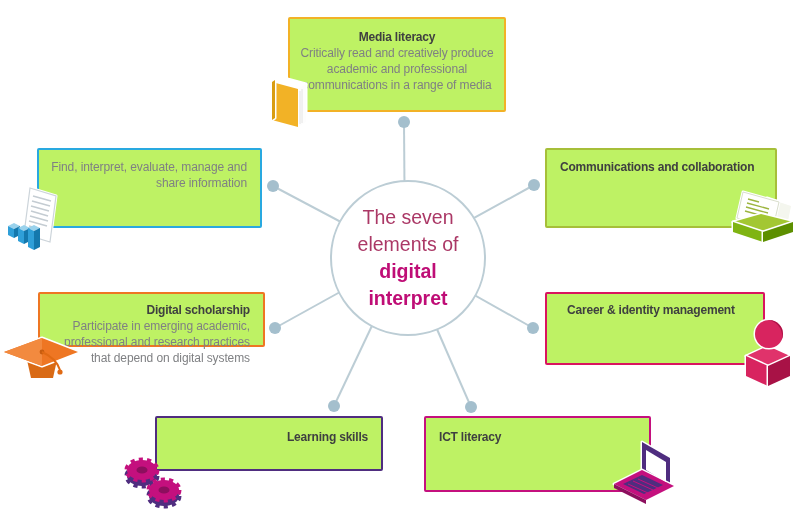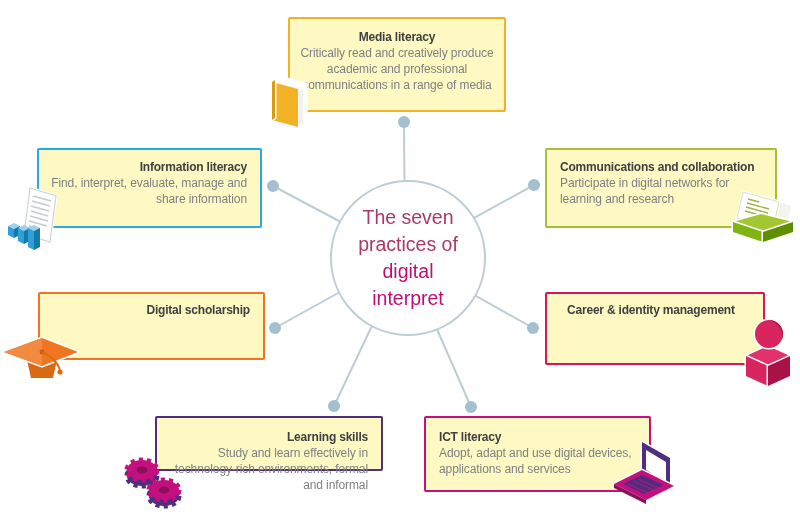--- a/index.html
+++ b/index.html
@@ -12,38 +12,38 @@
   .connector-layer line{stroke:var(--line-color,#bccdd5);stroke-width:2;}
   .connector-layer circle{fill:var(--dot-color,#a4bfcd);}
   
   .hub{
     position:absolute;left:330px;top:180px;width:152px;height:152px;border-radius:50%;
     background:#ffffff;border:2px solid var(--line-color,#bccdd5);z-index:2;
     display:flex;flex-direction:column;align-items:center;justify-content:center;
     text-align:center;line-height:27px;font-size:19.5px;
   }
   .hub .reg{color:var(--hub-regular,#ab3866);font-weight:400;}
-  .hub .strong{color:var(--hub-bold,#bf0d76);font-weight:400;}
+  .hub .strong{color:var(--hub-bold,#bf0d76);font-weight:700;}
   
   .node{
-    position:absolute;background:#fef9c3;border:2px solid #999;z-index:2;
+    position:absolute;background:#bef264;border:2px solid #999;z-index:2;
     box-sizing:border-box;border-radius:2px;
   }
   .node-title{
     font-size:12px;font-weight:700;color:#3f4040;letter-spacing:-0.2px;
     white-space:nowrap;margin-bottom:2px;
   }
   .node-desc{font-size:12px;color:#7f8083;line-height:1.32;letter-spacing:-0.1px;}
   .align-center{text-align:center;}
   .align-right{text-align:right;}
   .align-left{text-align:left;}
   #node-media{left:288px;top:17px;width:218px;height:95px;padding:11px 10px 0 10px;}
   #node-info{left:37px;top:148px;width:225px;height:80px;padding:10px 13px 0 12px;}
   #node-comms{left:545px;top:148px;width:232px;height:80px;padding:10px 8px 0 13px;}
-  #node-scholarship{left:38px;top:292px;width:227px;height:68px;padding:9px 13px 0 10px;}
+  #node-scholarship{left:38px;top:292px;width:227px;height:55px;padding:9px 13px 0 10px;}
   #node-career{left:545px;top:292px;width:220px;height:73px;padding:9px 8px 0 20px;}
   #node-learning{left:155px;top:416px;width:228px;height:55px;padding:12px 13px 0 10px;}
   #node-ict{left:424px;top:416px;width:227px;height:76px;padding:12px 8px 8px 13px;}
   
   .icon{position:absolute;z-index:3;}
   #icon-book{left:264px;top:70px;}
   #icon-doc{left:6px;top:186px;}
   #icon-tray{left:729px;top:184px;}
   #icon-cap{left:2px;top:334px;}
   #icon-person{left:740px;top:318px;}
@@ -67,56 +67,53 @@
     <circle cx="273" cy="186" r="6"></circle>
     <circle cx="534" cy="185" r="6"></circle>
     <circle cx="275" cy="328" r="6"></circle>
     <circle cx="533" cy="328" r="6"></circle>
     <circle cx="334" cy="406" r="6"></circle>
     <circle cx="471" cy="407" r="6"></circle>
   </svg>
 
   <div class="hub">
     <span class="reg">The seven</span>
-    <span class="reg">practices of</span>
+    <span class="reg">elements of</span>
     <span class="strong">digital</span>
     <span class="strong">interpret</span>
   </div>
 
   <div class="node align-center" id="node-media" style="border-color: rgb(242, 178, 38);">
     <div class="node-title">Media literacy</div>
     <div class="node-desc">Critically read and creatively produce academic and professional communications in a range of media</div>
   </div>
 
   <div class="node align-right" id="node-info" style="border-color: rgb(41, 169, 224);">
-    <div class="node-title">Information literacy</div>
     <div class="node-desc">Find, interpret, evaluate, manage and share information</div>
   </div>
 
   <div class="node align-left" id="node-comms" style="border-color: rgb(166, 191, 57);">
     <div class="node-title">Communications and collaboration</div>
-    <div class="node-desc">Participate in digital networks for learning and research</div>
   </div>
 
   <div class="node align-right" id="node-scholarship" style="border-color: rgb(238, 118, 35);">
     <div class="node-title">Digital scholarship</div>
+    <div class="node-desc">Participate in emerging academic, professional and research practices that depend on digital systems</div>
   </div>
 
   <div class="node align-left" id="node-career" style="border-color: rgb(217, 21, 95);">
     <div class="node-title">Career &amp; identity management</div>
   </div>
 
   <div class="node align-right" id="node-learning" style="border-color: rgb(79, 45, 127);">
     <div class="node-title">Learning skills</div>
-    <div class="node-desc">Study and learn effectively in technology-rich environments, formal and informal</div>
   </div>
 
   <div class="node align-left" id="node-ict" style="border-color: rgb(196, 16, 126);">
     <div class="node-title">ICT literacy</div>
-    <div class="node-desc">Adopt, adapt and use digital devices, applications and services</div>
   </div>
 
   <span class="icon" id="icon-book">
     <svg width="50" height="64" viewBox="0 0 50 64">
       <g stroke="#ffffff" stroke-width="3" stroke-linejoin="round" paint-order="stroke">
         <polygon points="8,12 16,7 42,14 34,19" fill="#ffffff"></polygon>
         <polygon points="34,19 42,14 42,52 34,57" fill="#fdfdfd"></polygon>
         <polygon points="8,12 34,19 34,57 8,50" fill="#f2b226"></polygon>
         <polygon points="8,12 11,10 11,48 8,50" fill="#d99d12"></polygon>
       </g>

